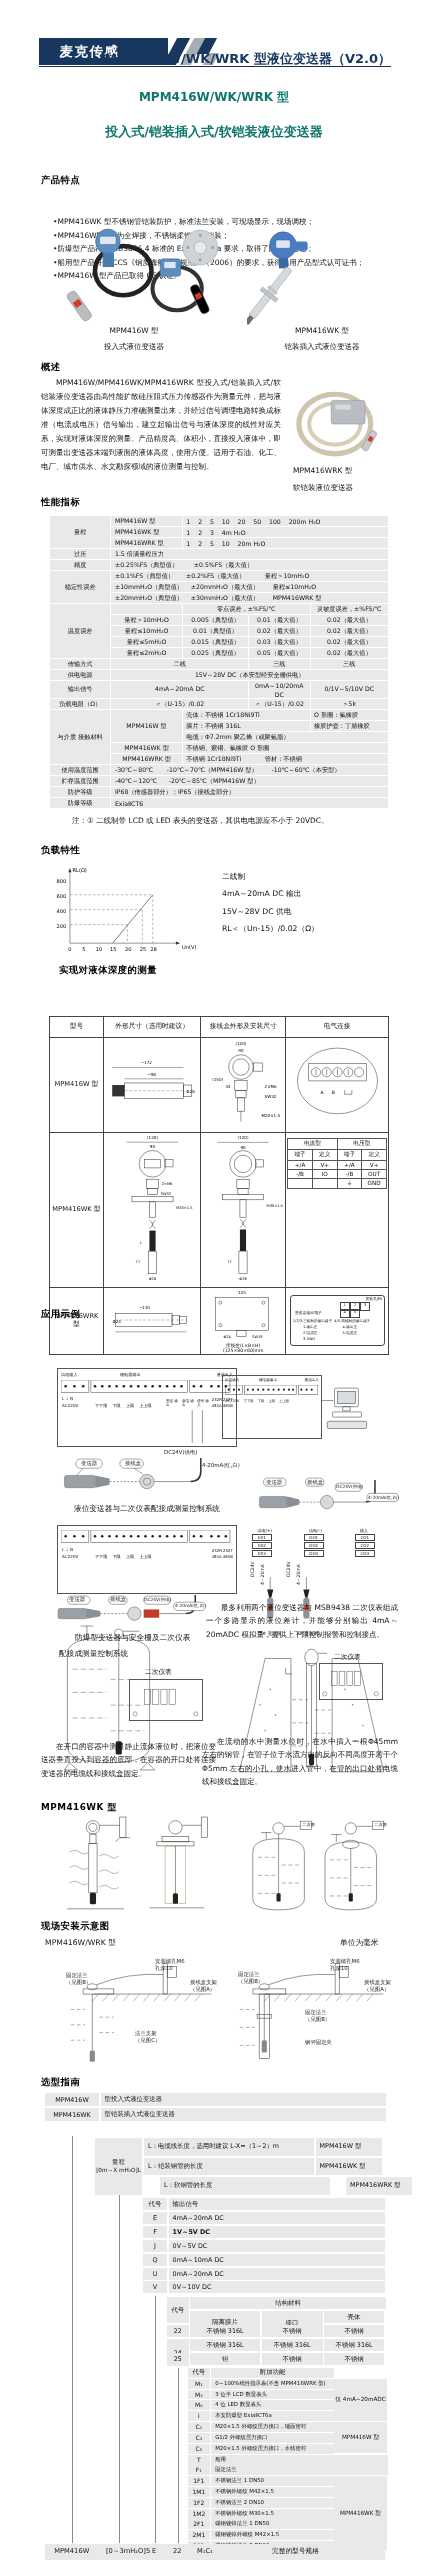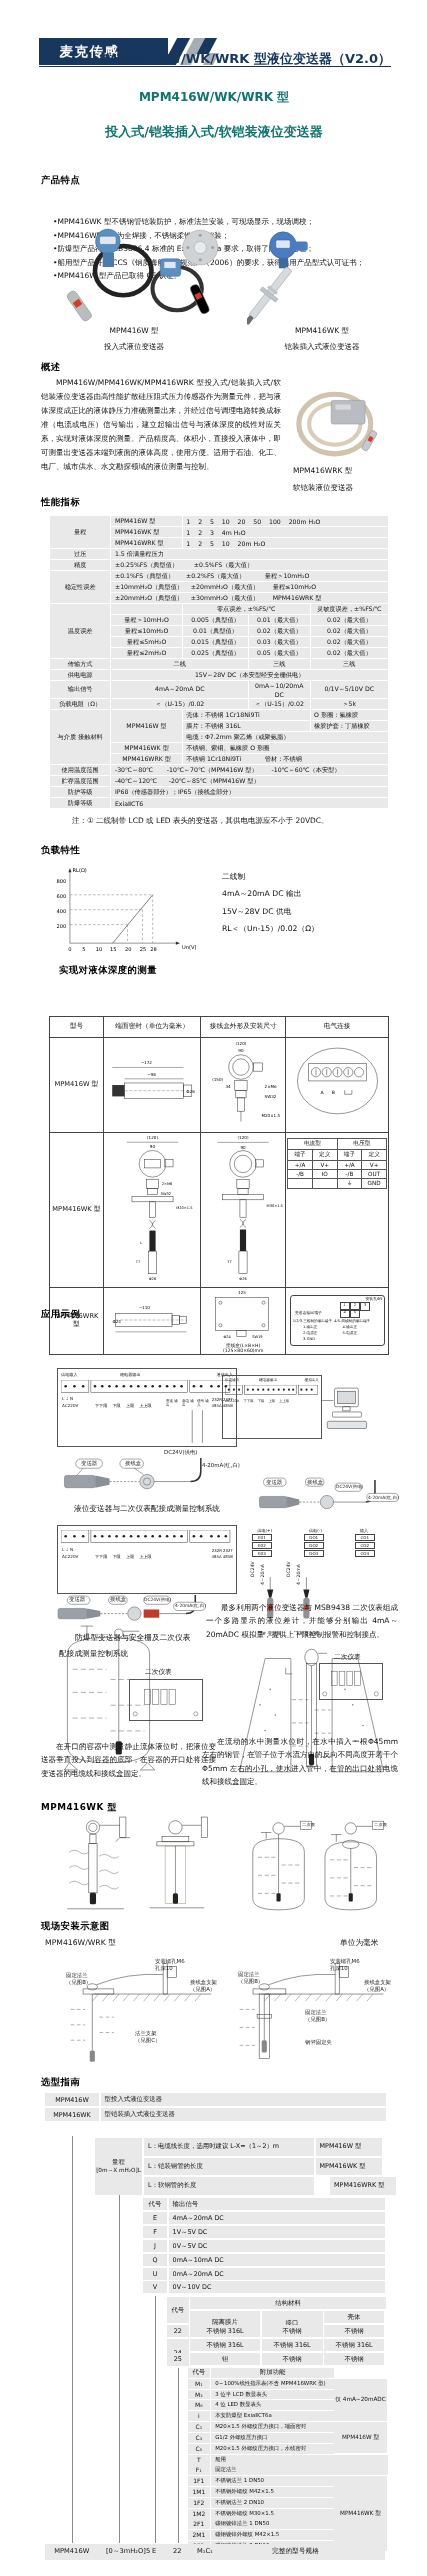--- a/index.html
+++ b/index.html
@@ -289,21 +289,21 @@
   <table class="outline abs" style="left:49px;top:980px;width:340px;margin-top:36px;">
     <colgroup>
         <col style="width:57px">
         <col style="width:98px">
         <col style="width:85px">
         <col style="width:100px">
       </colgroup>
     <tbody>
         <tr style="height:20.6px;">
       <td>型号</td>
-      <td>端面密封（单位为毫米）</td>
+      <td>外形尺寸（选用时建议）</td>
       <td>接线盒外形及安装尺寸</td>
       <td>电气连接</td>
     </tr>
     <tr style="height:95px;">
       <td>MPM416W 型</td>
       <td>
         <svg width="93" height="62" viewBox="0 0 180 120" style="font-size:13px">
           <text x="78" y="22" font-size="8" text-anchor="middle">~172</text>
           <line x1="12" y1="28" x2="150" y2="28" stroke="#555"></line>
           <text x="88" y="44" font-size="8" text-anchor="middle">~98</text>
@@ -945,38 +945,38 @@
         <div style="font-size:5.7px;">[0m～X mH₂O]L</div>
     </div>
     <div class="selrow" style="left:49px;top:0;position:absolute;">
       <div class="selcell" style="width:170px;height:17.5px;">L：电缆线长度，选用时建议 L-X=（1～2）m</div>
       <div class="selcell" style="width:66px;height:17.5px;">MPM416W 型</div>
     </div>
     <div class="selrow" style="left:49px;top:19.6px;position:absolute;">
       <div class="selcell" style="width:170px;height:17.5px;">L：铠装钢管的长度</div>
       <div class="selcell" style="width:66px;height:17.5px;">MPM416WK 型</div>
     </div>
-    <div class="selrow" style="left:49px;top:39px;position:absolute;gap:16px;">
+    <div class="selrow" style="left:65px;top:39px;position:absolute;gap:16px;">
       <div class="selcell" style="width:170px;height:17.5px;">L：软钢管的长度</div>
       <div class="selcell" style="width:66px;height:17.5px;">MPM416WRK 型</div>
     </div>
   </div>
 
   <div class="abs" style="left:143px;top:2198px;">
     <div class="selrow" style="left:0;top:0;position:absolute;">
       <div class="selcell ctr" style="width:24px;height:12.4px;">代号</div>
       <div class="selcell" style="width:216px;height:12.4px;">输出信号</div>
     </div>
     <div class="selrow" style="left:0;top:14px;position:absolute;">
         <div class="selcell ctr" style="width:24px;height:12.4px;">E</div>
         <div class="selcell" style="width:216px;height:12.4px;">4mA～20mA DC</div>
       </div>
     <div class="selrow" style="left:0;top:28px;position:absolute;">
         <div class="selcell ctr" style="width:24px;height:12.4px;">F</div>
-        <div class="selcell" style="width:216px;height:12.4px;">1V～5V DC</div>
+        <div class="selcell" style="width:216px;height:12.4px;font-weight:bold;">1V～5V DC</div>
       </div>
     <div class="selrow" style="left:0;top:42px;position:absolute;">
         <div class="selcell ctr" style="width:24px;height:12.4px;">J</div>
         <div class="selcell" style="width:216px;height:12.4px;">0V～5V DC</div>
       </div>
     <div class="selrow" style="left:0;top:56px;position:absolute;">
         <div class="selcell ctr" style="width:24px;height:12.4px;">Q</div>
         <div class="selcell" style="width:216px;height:12.4px;">0mA～10mA DC</div>
       </div>
     <div class="selrow" style="left:0;top:70px;position:absolute;">

